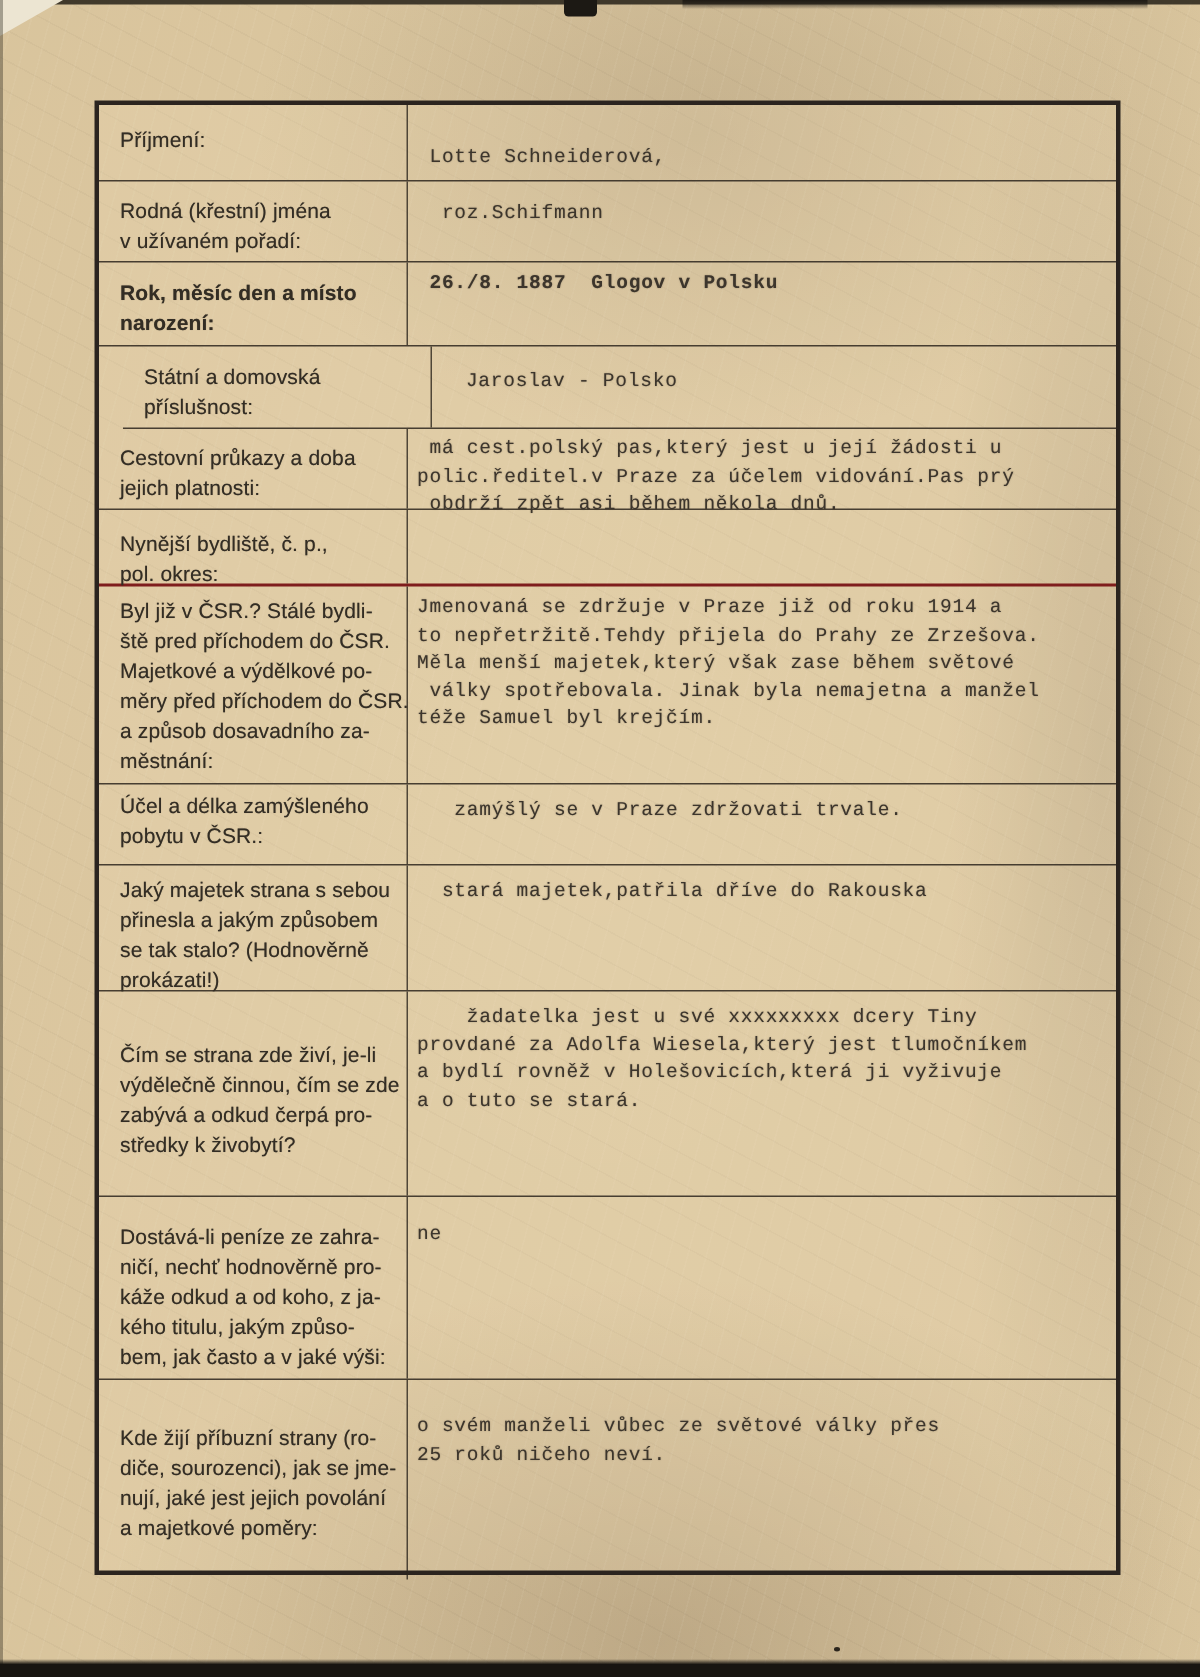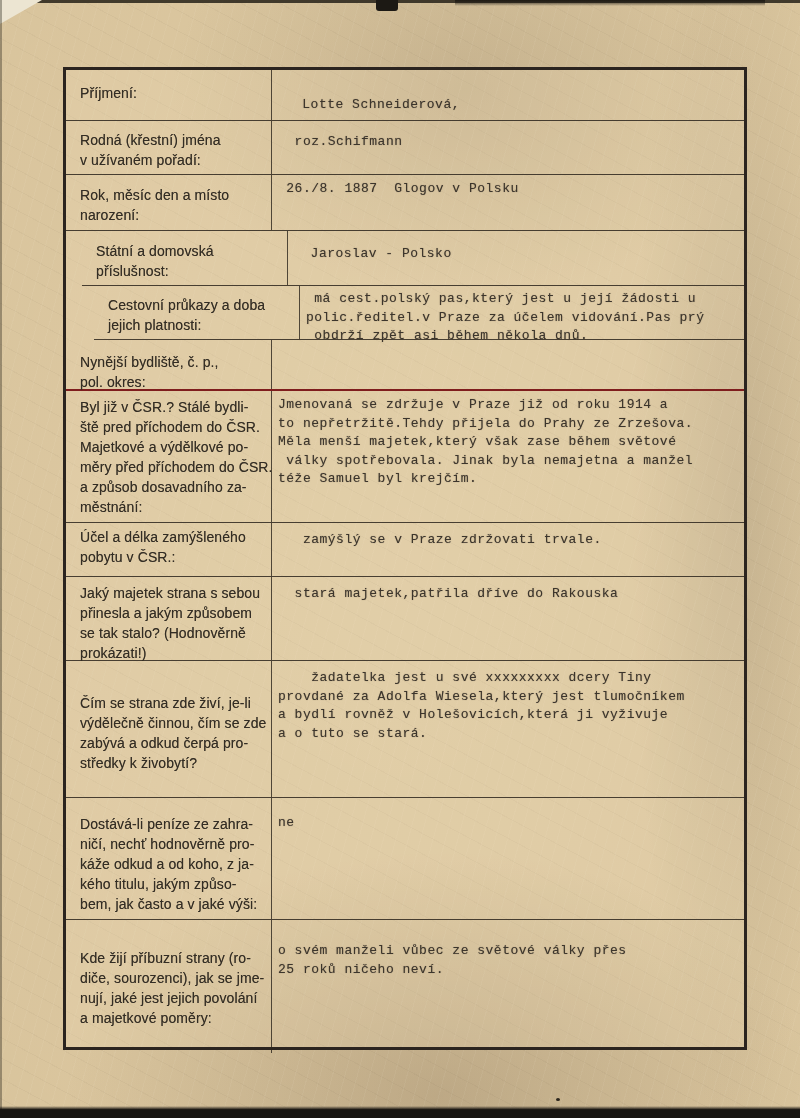--- a/index.html
+++ b/index.html
@@ -53,56 +53,56 @@
 
 <div class="edge-top"></div>
 <div class="edge-top-right"></div>
 <div class="notch"></div>
 <div class="corner-fold"></div>
 <div class="edge-left"></div>
 <div class="edge-bottom"></div>
 <div class="speck"></div>
 
 <div class="form-table" id="form-table">
-    <div class="row" style="height: 51px; gap: 16px;">
+    <div class="row" style="height: 51px;">
       <div class="label-cell" style="padding-top: 13px;">
         <div class="label-line">Příjmení:</div>
       </div>
       <div class="answer-cell" style="padding-top: 26px;">
         <div class="answer-line"> Lotte Schneiderová,</div>
       </div>
     </div>
     <div class="row" style="height: 54px;">
       <div class="label-cell" style="padding-top: 9px;">
         <div class="label-line">Rodná (křestní) jména</div>
         <div class="label-line">v užívaném pořadí:</div>
       </div>
       <div class="answer-cell" style="padding-top: 12px;">
         <div class="answer-line">  roz.Schifmann</div>
       </div>
     </div>
-    <div class="row" style="height: 56px;">
+    <div class="row" style="height: 56px; font-weight: bold;">
       <div class="label-cell" style="padding-top: 10px;">
         <div class="label-line">Rok, měsíc den a místo</div>
         <div class="label-line">narození:</div>
       </div>
       <div class="answer-cell" style="padding-top: 5px;">
         <div class="answer-line"> 26./8. 1887  Glogov v Polsku</div>
       </div>
     </div>
     <div class="row" style="height: 55px; margin-left: 16px;">
       <div class="label-cell" style="padding-top: 10px;">
         <div class="label-line">Státní a domovská</div>
         <div class="label-line">příslušnost:</div>
       </div>
       <div class="answer-cell" style="padding-top: 14px;">
         <div class="answer-line">  Jaroslav - Polsko</div>
       </div>
     </div>
-    <div class="row" style="height: 54px; margin-left: 28px;">
+    <div class="row" style="height: 54px;">
       <div class="label-cell" style="padding-top: 9px;">
         <div class="label-line">Cestovní průkazy a doba</div>
         <div class="label-line">jejich platnosti:</div>
       </div>
       <div class="answer-cell" style="padding-top: 4px;">
         <div class="answer-line"> má cest.polský pas,který jest u její žádosti u</div>
         <div class="answer-line">polic.ředitel.v Praze za účelem vidování.Pas prý</div>
         <div class="answer-line"> obdrží zpět asi během někola dnů.</div>
       </div>
     </div>

